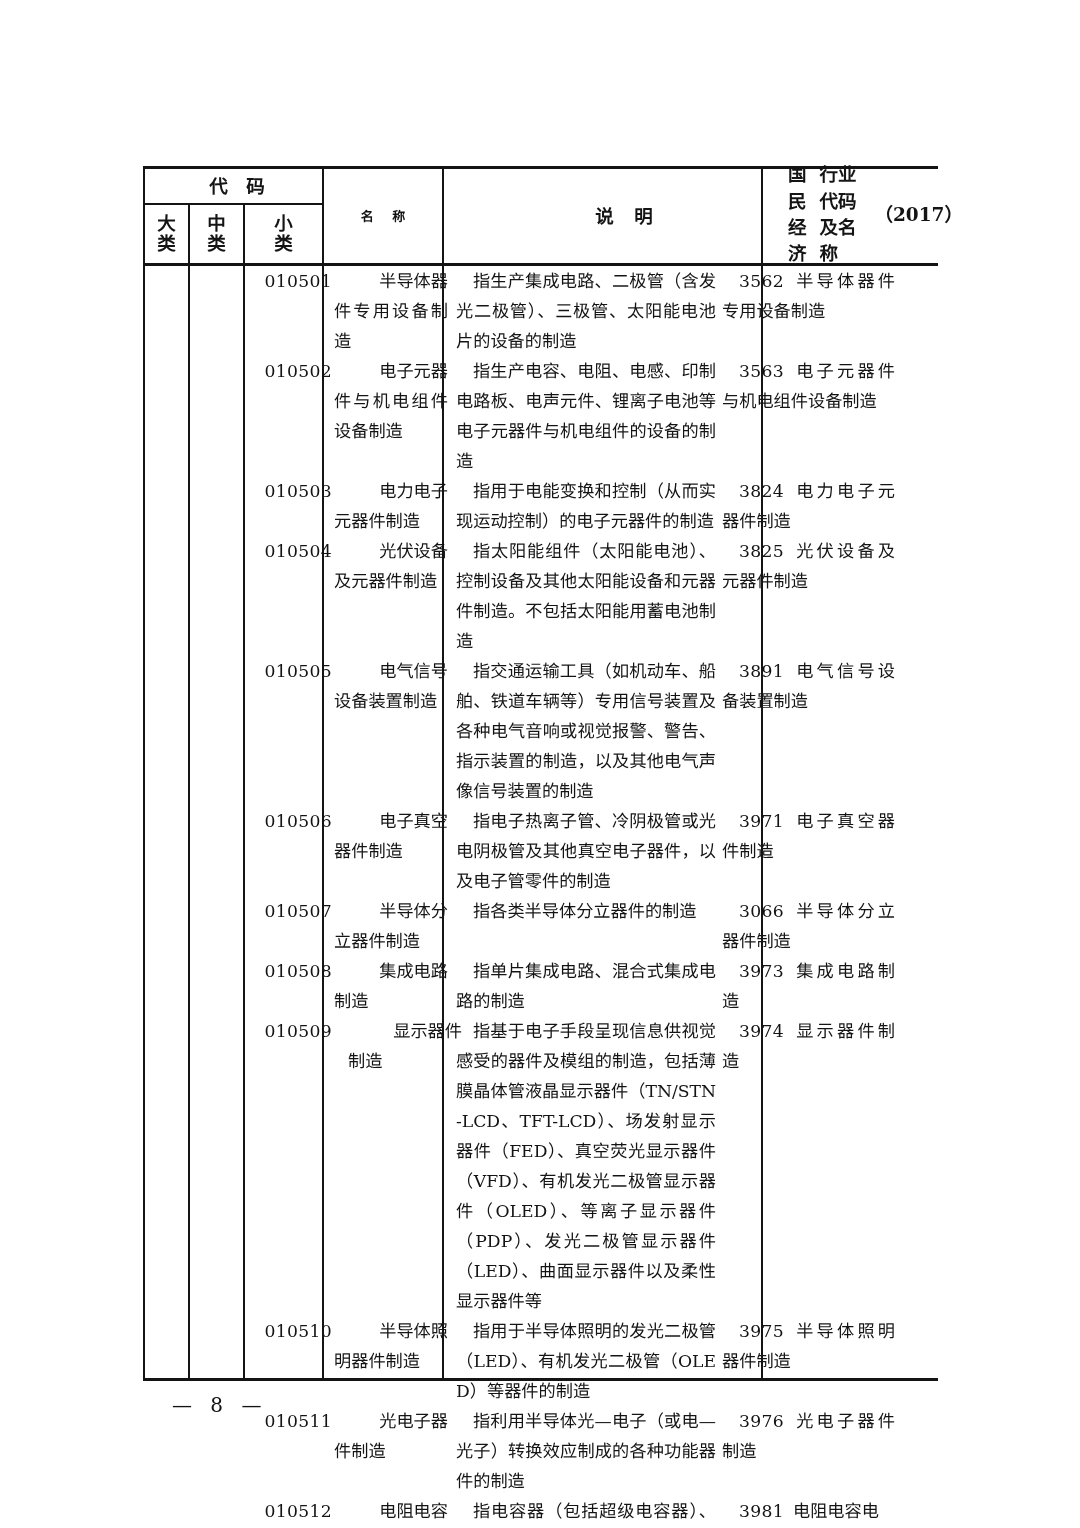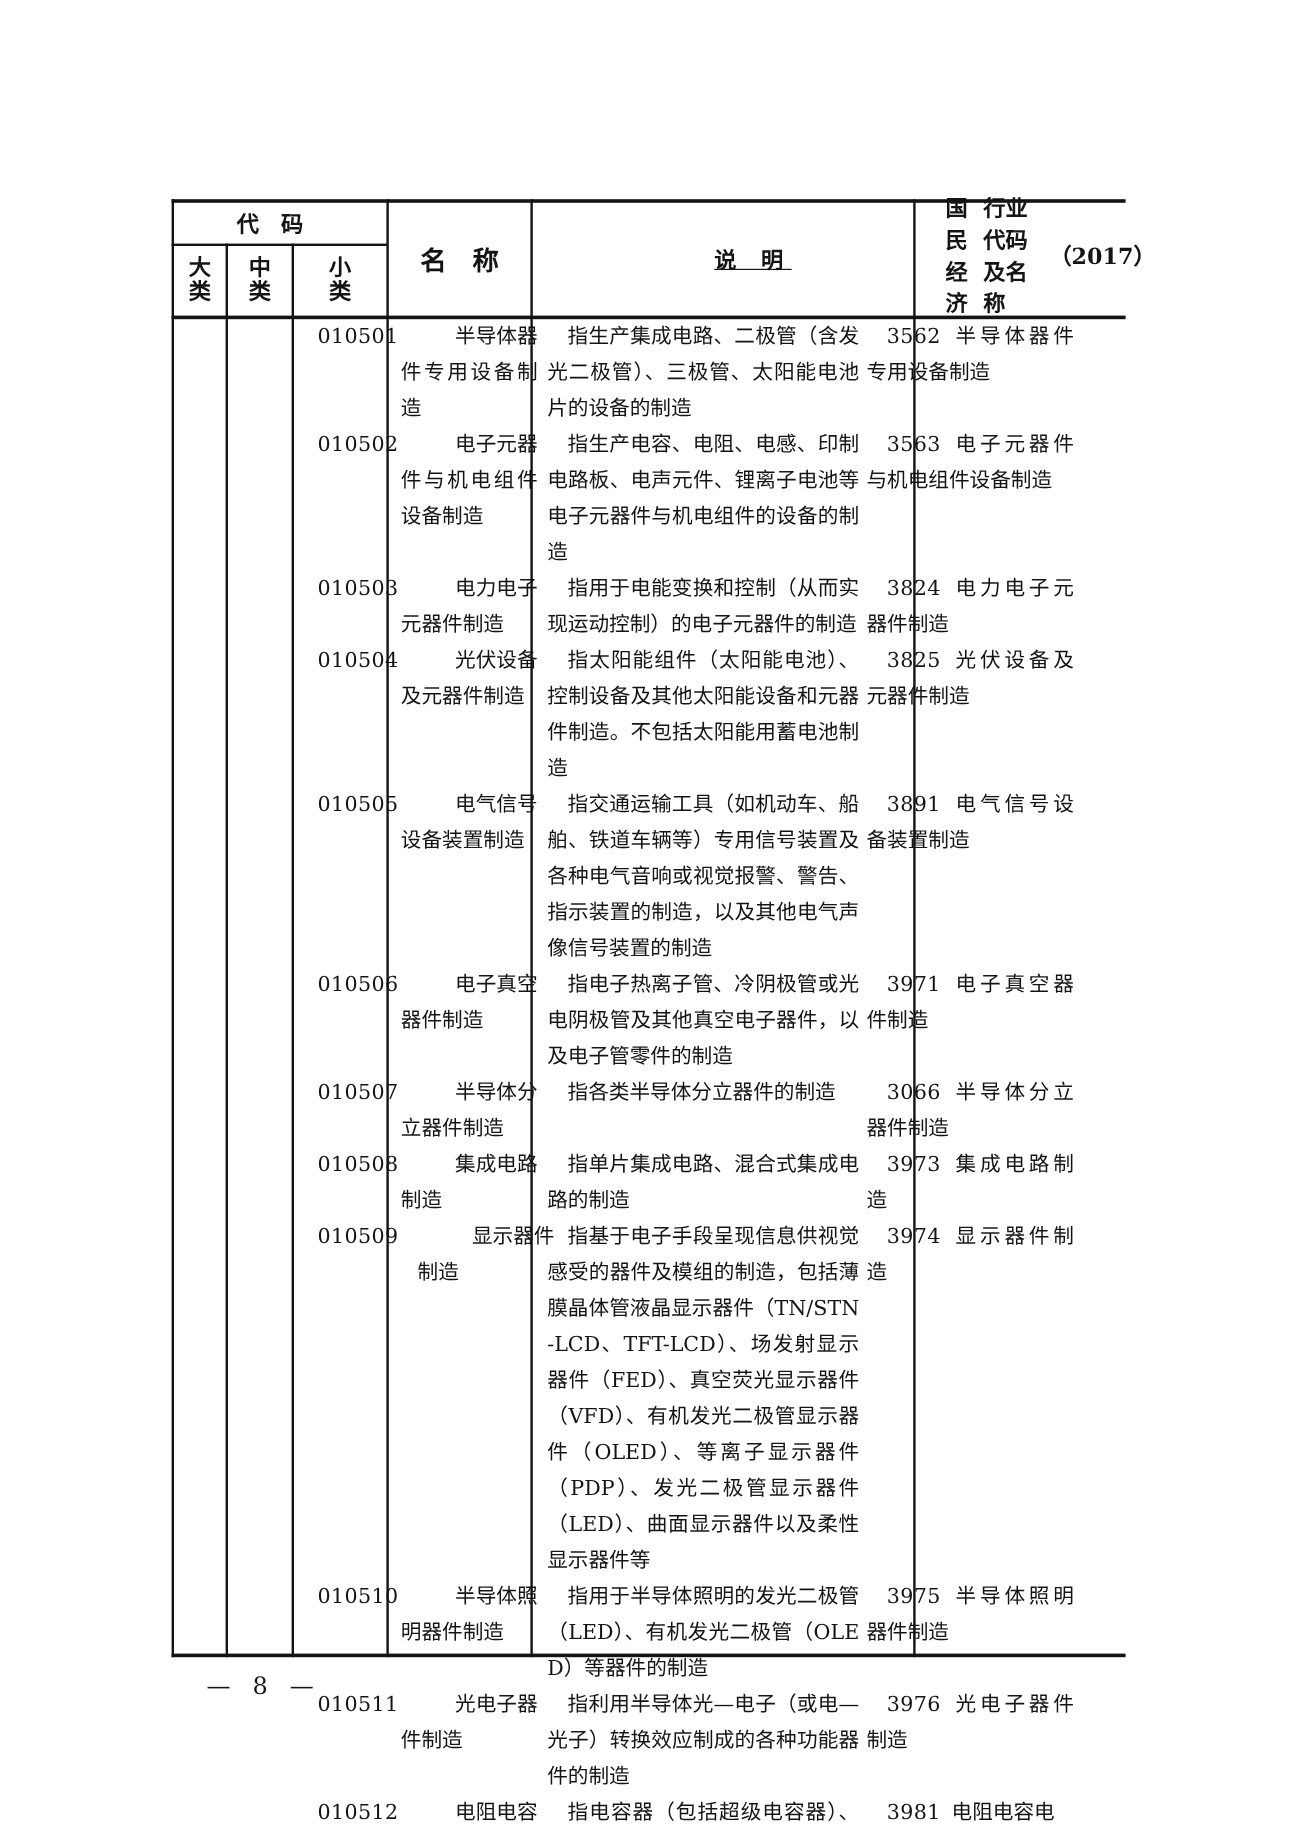--- a/index.html
+++ b/index.html
@@ -59,21 +59,21 @@
   .v-left   { left: 143px;  top: 166px; height: 1215px; }
   .v-da     { left: 188px;  top: 203px; height: 1178px; }
   .v-zhong  { left: 243px;  top: 203px; height: 1178px; }
   .v-xiao   { left: 322px;  top: 166px; height: 1215px; }
   .v-name   { left: 442px;  top: 166px; height: 1215px; }
   .v-desc   { left: 761px;  top: 166px; height: 1215px; }
 
   
   .hdr-code {
     position: absolute;
-    left: 135px; top: 168px;
+    left: 147px; top: 168px;
     width: 180px; height: 34px;
     display: flex; align-items: center; justify-content: center;
     font-size: 18.5px;
     letter-spacing: 6px;
     text-indent: 6px;
     font-weight: 600;
   }
   .hdr-sub {
     position: absolute;
     top: 205px;
@@ -88,35 +88,34 @@
   }
   .hdr-da   { left: 145px;  width: 43px; }
   .hdr-zh   { left: 190px;  width: 53px; }
   .hdr-xi   { left: 245px;  width: 77px; }
 
   .hdr-name {
     position: absolute;
     left: 324px; top: 168px;
     width: 118px; height: 94px;
     display: flex; align-items: center; justify-content: center;
-    font-size: 22px;
+    font-size: 13px;
     letter-spacing: 7px;
     text-indent: 7px;
     font-weight: 600;
   }
   .hdr-desc {
     position: absolute;
     left: 444px; top: 168px;
     width: 360px; height: 94px;
     display: flex; align-items: center; justify-content: center;
     font-size: 18.5px;
     letter-spacing: 7px;
     text-indent: 7px;
     font-weight: 600;
-    text-decoration: underline;
   }
   .hdr-ind {
     position: absolute;
     left: 788px; top: 168px;
     width: 175px; height: 94px;
     display: flex; flex-direction: row;
     align-items: center; justify-content: center;
     font-size: 18.5px;
     line-height: 1.42;
     font-weight: 600;

